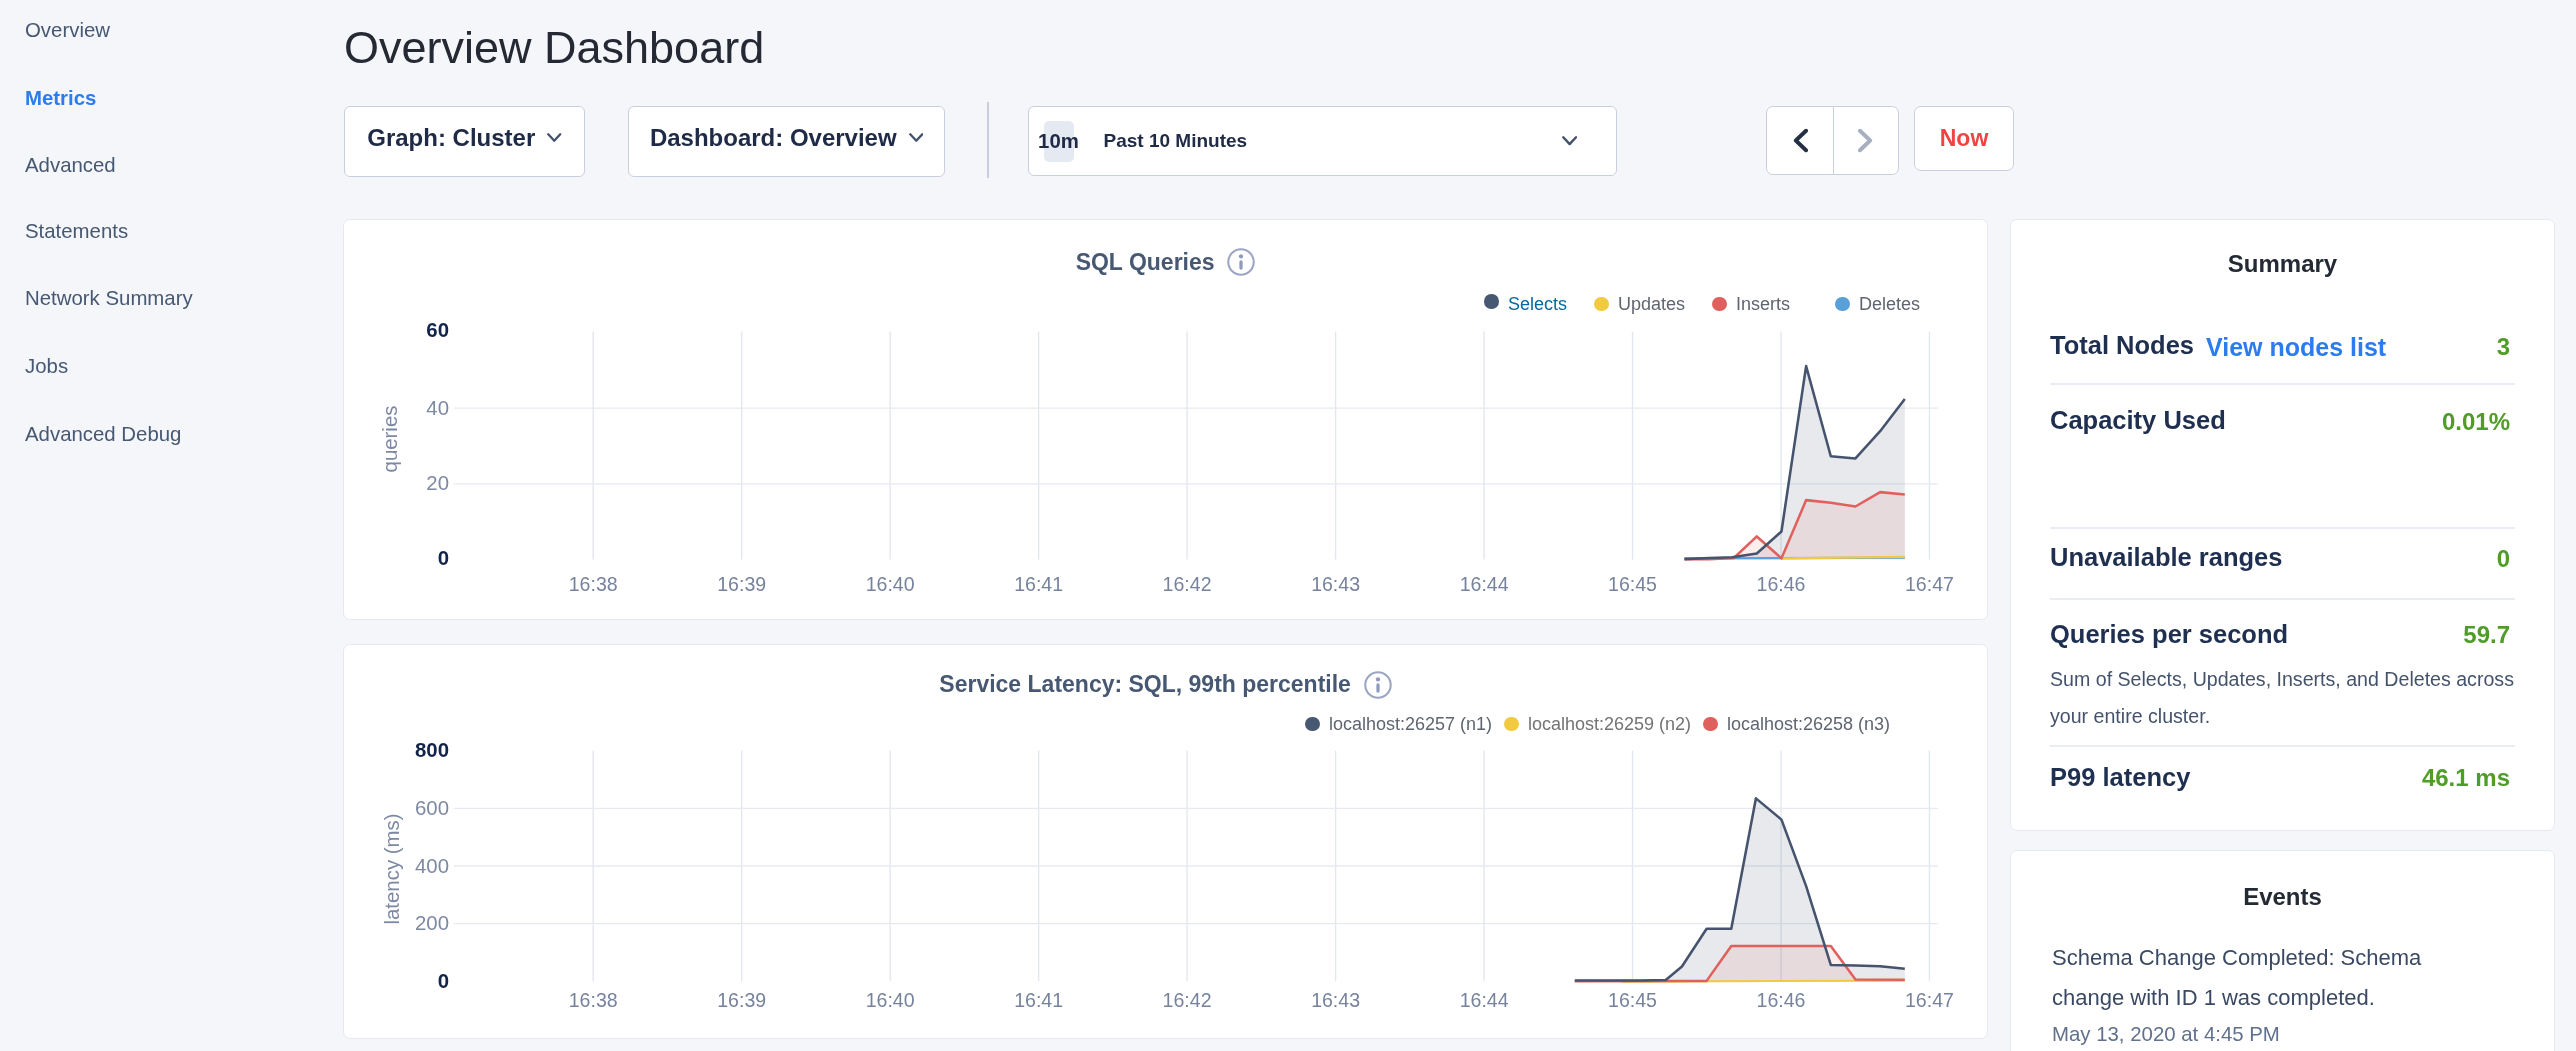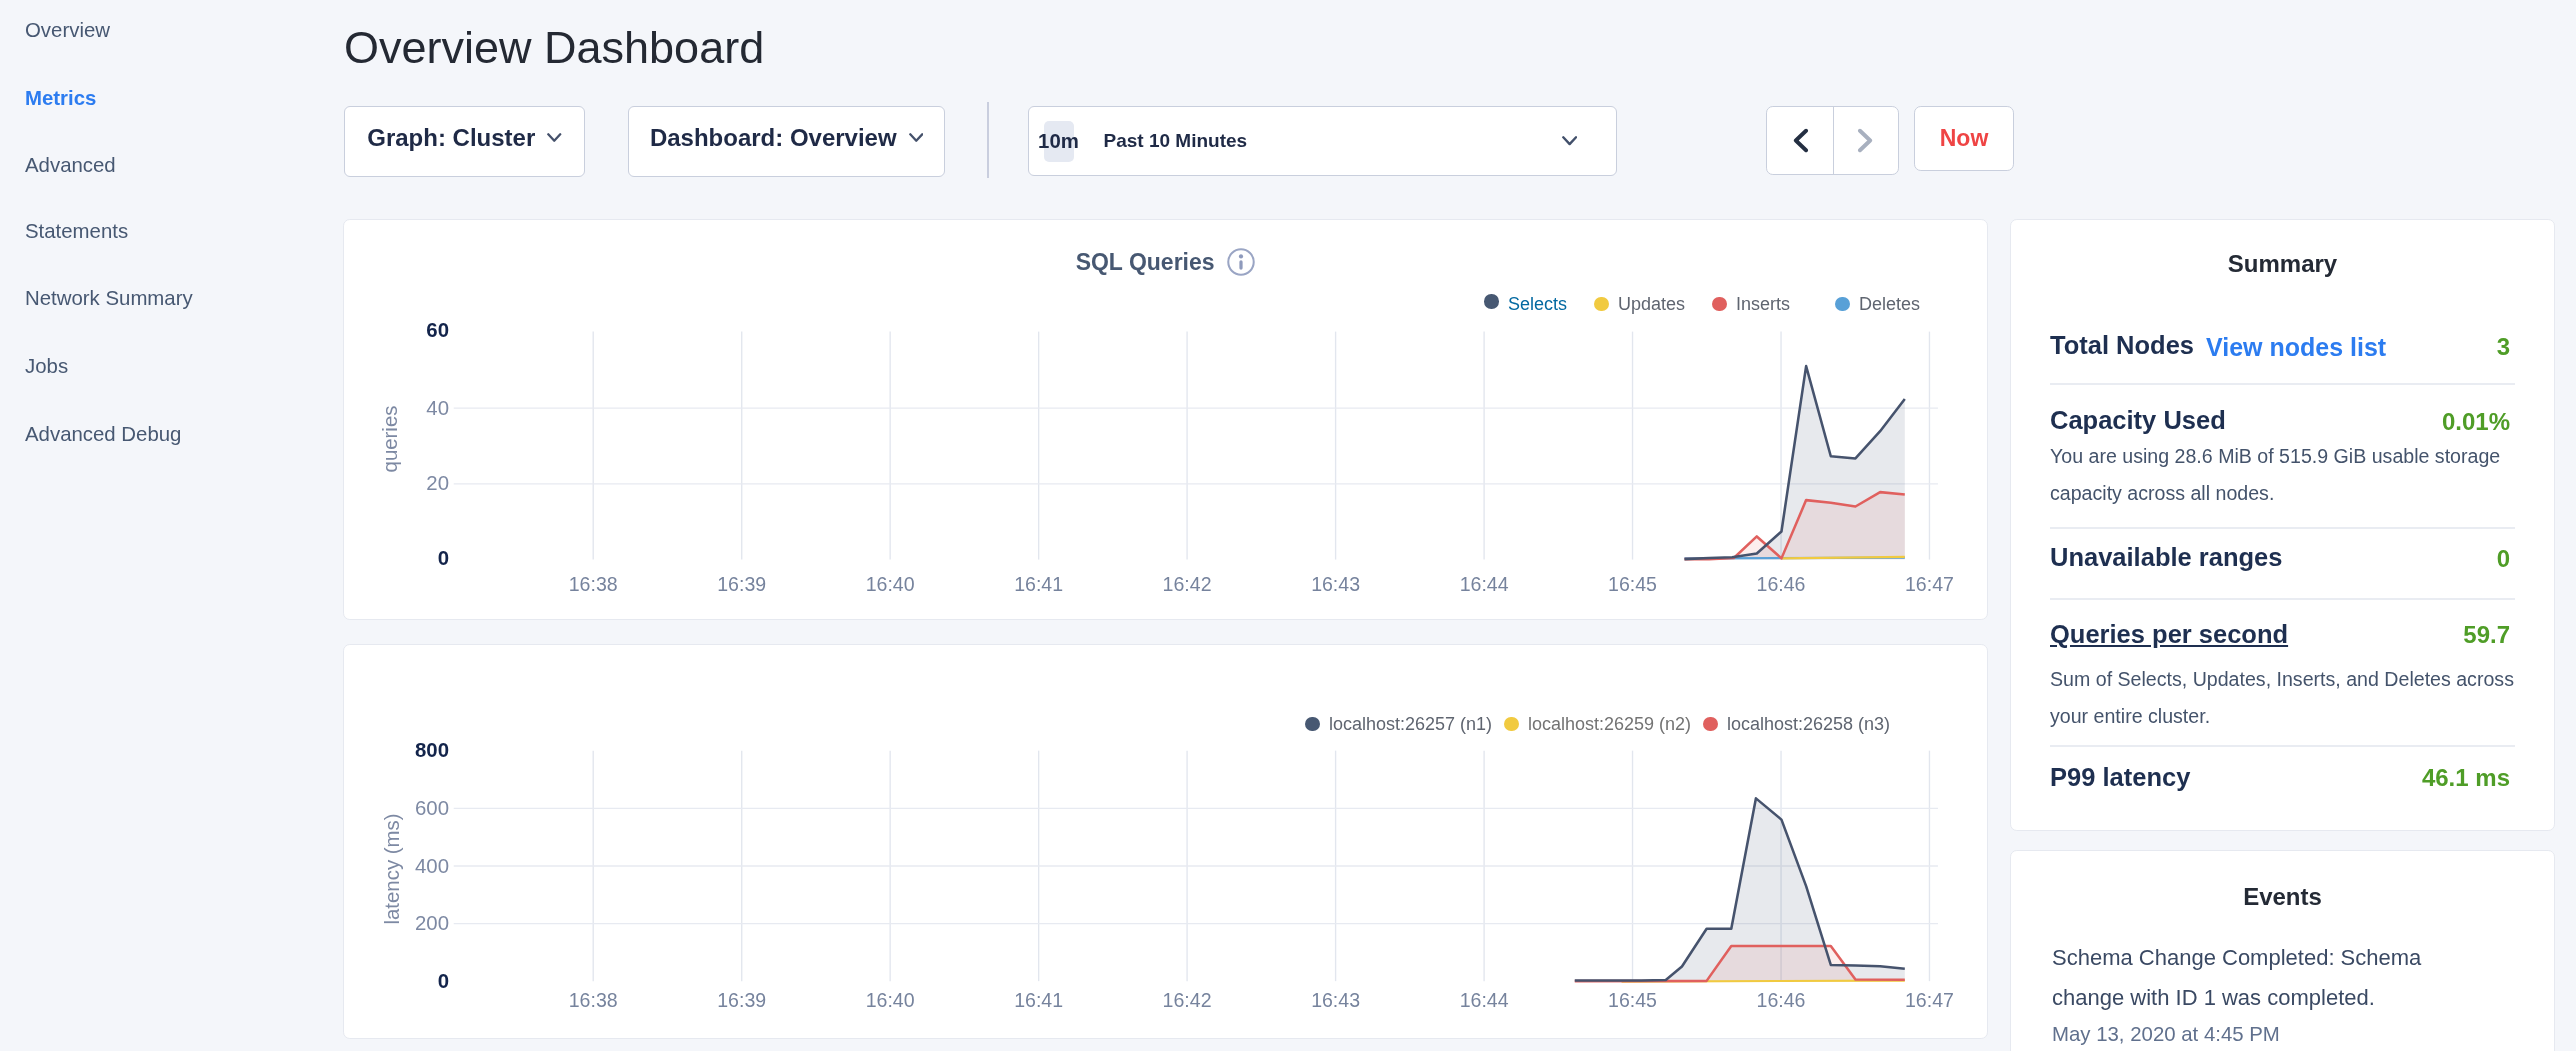--- a/index.html
+++ b/index.html
@@ -101,20 +101,25 @@
       <text x="991.2" y="436" text-anchor="middle" font-size="23" fill="#76839d">16:42</text>
       <text x="1165.8" y="436" text-anchor="middle" font-size="23" fill="#76839d">16:43</text>
       <text x="1340.4" y="436" text-anchor="middle" font-size="23" fill="#76839d">16:44</text>
       <text x="1514.9" y="436" text-anchor="middle" font-size="23" fill="#76839d">16:45</text>
       <text x="1689.5" y="436" text-anchor="middle" font-size="23" fill="#76839d">16:46</text>
       <text x="1864.0" y="436" text-anchor="middle" font-size="23" fill="#76839d">16:47</text>
     </svg>
 </div>
 
 <div class="card" style="left:343px; top:644px; width:1645px; height:395px;">
+  <div class="charttitle" style="top:25.5px;">Service Latency: SQL, 99th percentile <svg width="28" height="28" viewBox="0 0 33 33">
+        <circle cx="16.5" cy="16.5" r="15" fill="none" stroke="#9aa5c4" stroke-width="2.4"></circle>
+        <circle cx="16.5" cy="10" r="2.5" fill="#8e9abc"></circle>
+        <rect x="14.6" y="14.5" width="3.8" height="11" rx="1.9" fill="#8e9abc"></rect>
+      </svg></div>
 <span class="abs" style="left:961px; top:69px; display:flex; align-items:center; gap:9.4px; font-size:18px; color:#5f6570; line-height:20.4px;"><span class="dot" style="background:#475872;"></span>localhost:26257 (n1)</span>
 <span class="abs" style="left:1160px; top:69px; display:flex; align-items:center; gap:9.4px; font-size:18px; color:#737373; line-height:20.4px;"><span class="dot" style="background:#f1ca40;"></span>localhost:26259 (n2)</span>
 <span class="abs" style="left:1359px; top:69px; display:flex; align-items:center; gap:9.4px; font-size:18px; color:#5f6570; line-height:20.4px;"><span class="dot" style="background:#e0605e;"></span>localhost:26258 (n3)</span>
   <div class="ylab b" style="right:1538px; top:95px;">800</div>
   <div class="ylab" style="right:1538px; top:153px;">600</div>
   <div class="ylab" style="right:1538px; top:211px;">400</div>
   <div class="ylab" style="right:1538px; top:268px;">200</div>
   <div class="ylab b" style="right:1538px; top:326px;">0</div>
   <div class="abs" style="left:48px; top:224px; transform:translate(-50%,-50%) rotate(-90deg); font-size:20.4px; color:#7d89a3;">latency (ms)</div>
   <svg class="abs" style="left:0; top:0;" width="1645" height="395" viewBox="0 0 1934 464">
@@ -150,26 +155,25 @@
 </div>
 
 <div class="card" style="left:2010px; top:219px; width:545px; height:612px;">
   <div class="abs" style="top:30px; left:0; width:100%; text-align:center; font-size:24px; font-weight:bold; color:#242a35;">Summary</div>
   <div class="abs srow-label" style="left:39px; top:111px;">Total Nodes</div>
   <div class="abs" style="left:195px; top:113px; font-size:25px; font-weight:bold; color:#2c7cf0;">View nodes list</div>
   <div class="srow-val" style="top:113px;">3</div>
   <div class="sdiv" style="top:163px;"></div>
   <div class="abs srow-label" style="left:39px; top:186px;">Capacity Used</div>
   <div class="srow-val" style="top:188px;">0.01%</div>
-  <div class="spara" style="top:218px;">You are using 28.6 MiB of 515.9 GiB usable storage capacity across all nodes.</div>
   <div class="sdiv" style="top:307px;"></div>
   <div class="abs srow-label" style="left:39px; top:323px;">Unavailable ranges</div>
   <div class="srow-val" style="top:325px;">0</div>
   <div class="sdiv" style="top:378px;"></div>
-  <div class="abs srow-label" style="left:39px; top:400px;text-decoration:underline;">Queries per second</div>
+  <div class="abs srow-label" style="left:39px; top:400px;">Queries per second</div>
   <div class="srow-val" style="top:401px;">59.7</div>
   <div class="spara" style="top:441px;">Sum of Selects, Updates, Inserts, and Deletes across your entire cluster.</div>
   <div class="sdiv" style="top:525px;"></div>
   <div class="abs srow-label" style="left:39px; top:543px;">P99 latency</div>
   <div class="srow-val" style="top:544px;">46.1 ms</div>
 </div>
 
 <div class="card" style="left:2010px; top:850px; width:545px; height:238px;">
   <div class="abs" style="top:32px; left:0; width:100%; text-align:center; font-size:24px; font-weight:bold; color:#242a35;">Events</div>
   <div class="abs" style="left:41px; top:87px; width:425px; font-size:22px; line-height:40px; color:#3a4963;">Schema Change Completed: Schema change with ID 1 was completed.</div>

